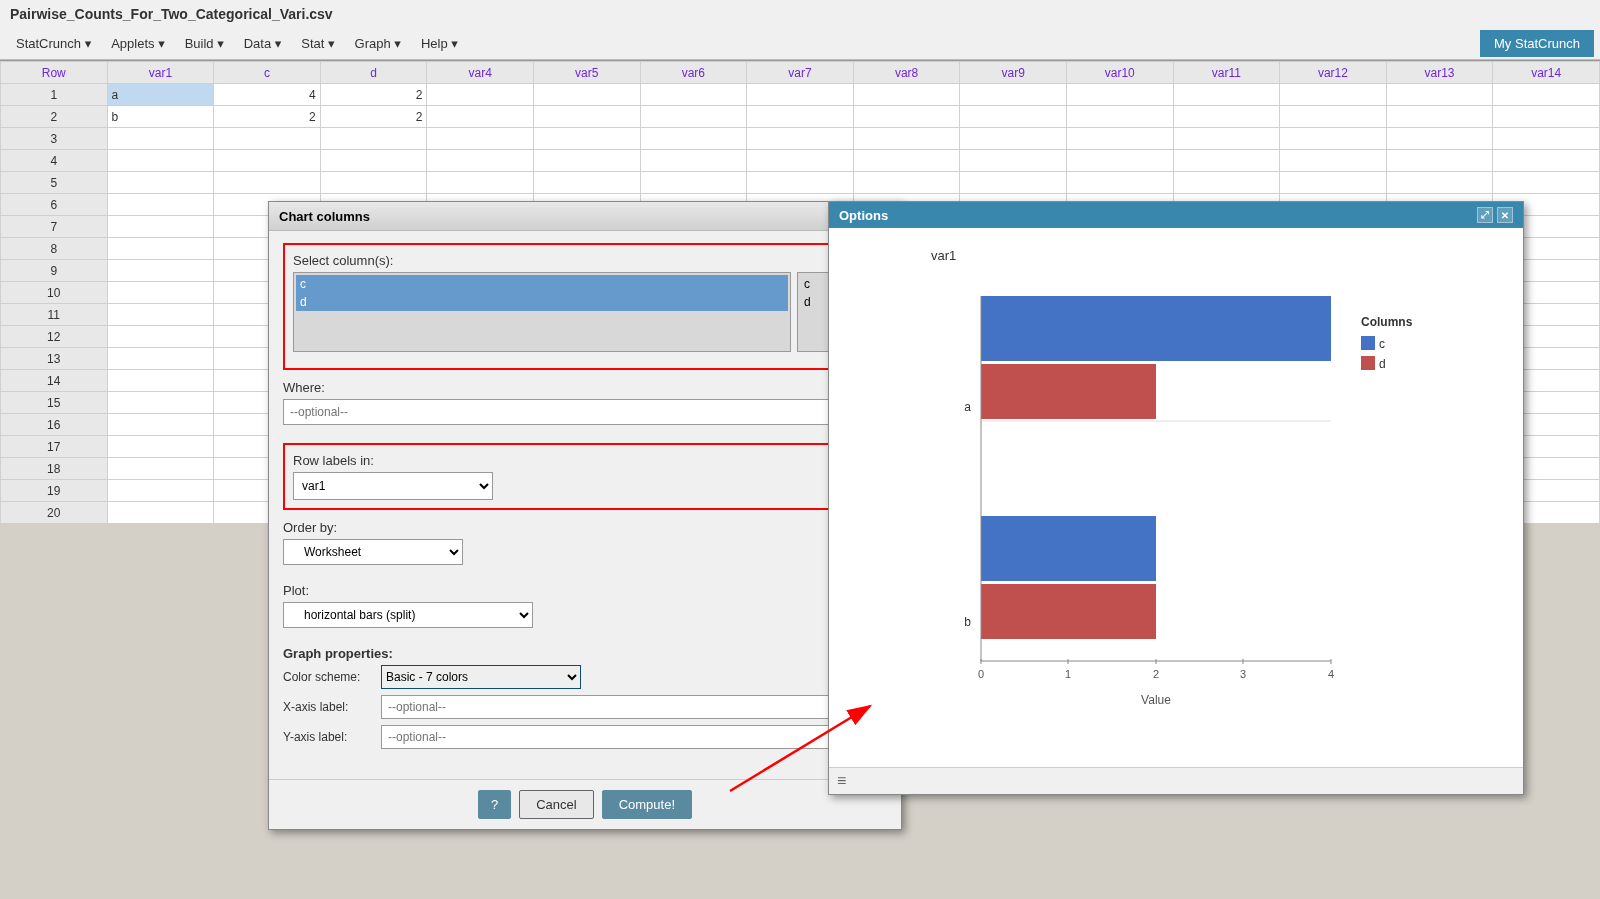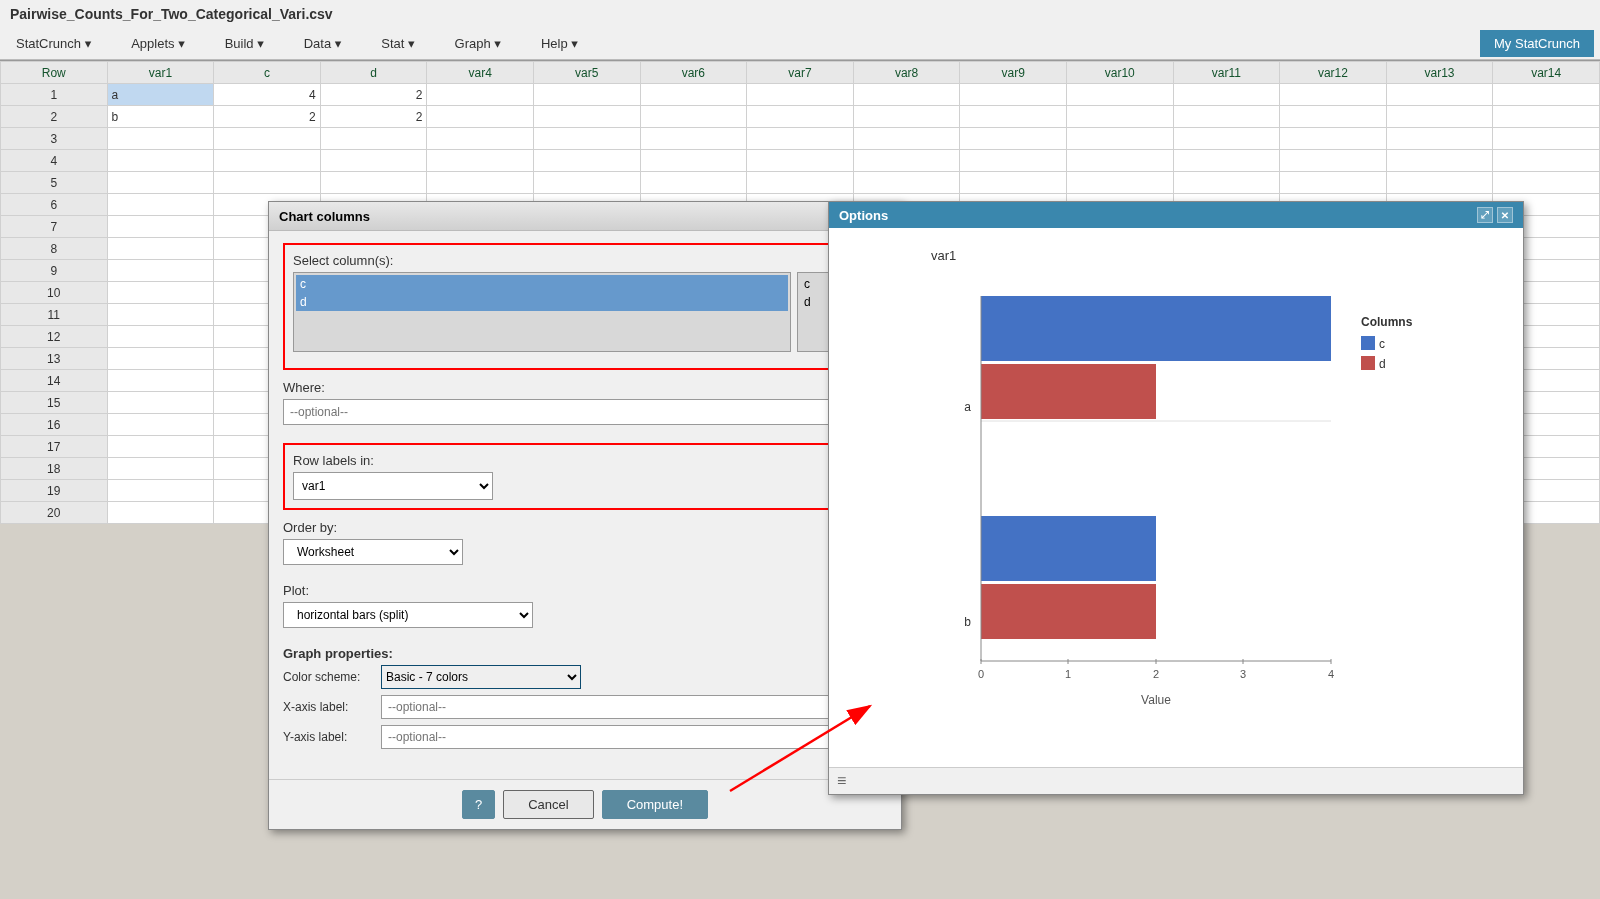--- a/index.html
+++ b/index.html
@@ -1,29 +1,29 @@
 <!DOCTYPE html>
 <html><head>
   <meta charset="utf-8">
   <style>
     * { box-sizing: border-box; margin: 0; padding: 0; }
     body { font-family: Arial, sans-serif; font-size: 13px; background: #d4d0c8; overflow: hidden; }
 
     
     #top-bar { background: #f0f0f0; border-bottom: 1px solid #999; }
     #title-bar { padding: 6px 10px; font-size: 14px; font-weight: bold; color: #333; }
-    #menu-bar { display: flex; align-items: center; padding: 2px 6px; background: #f0f0f0; border-bottom: 1px solid #bbb; gap: 20px; }
+    #menu-bar { display: flex; align-items: center; padding: 2px 6px; background: #f0f0f0; border-bottom: 1px solid #bbb; }
     .menu-item { padding: 4px 10px; cursor: pointer; font-size: 13px; color: #333; }
     .menu-item-highlight { background: #3a87ad; color: white; padding: 6px 14px; border-radius: 0; margin-left: auto; font-size: 13px; cursor: pointer; }
 
     
     #spreadsheet { background: white; }
     #spreadsheet table { border-collapse: collapse; width: 100%; }
     #spreadsheet th, #spreadsheet td { border: 1px solid #d0d0d0; padding: 2px 4px; min-width: 60px; height: 22px; font-size: 12px; }
-    #spreadsheet th { background: #e8e8e8; text-align: center; color: #14532d; font-weight: normal; }
+    #spreadsheet th { background: #e8e8e8; text-align: center; color: #6d28d9; font-weight: normal; }
     #spreadsheet td { text-align: right; color: #333; }
     #spreadsheet td.row-header { background: #e8e8e8; text-align: center; min-width: 35px; }
     #spreadsheet td.text-cell { text-align: left; }
     #spreadsheet td.selected { background: #c0d8f0; }
 
     
     #main-area { position: relative; overflow: hidden; }
 
     
     #chart-dialog {
@@ -128,21 +128,21 @@
     }
 
     
     .form-row {
       margin-bottom: 18px;
     }
     .form-select {
       height: 26px;
       border: 1px solid #999;
       background: white;
-      padding: 2px 9px;
+      padding: 2px 16px;
       font-size: 12px;
       min-width: 180px;
     }
     .form-select-wide { min-width: 250px; }
 
     
     .graph-props-row {
       display: flex;
       align-items: center;
       margin-bottom: 6px;
@@ -164,21 +164,21 @@
     #chart-dialog-footer {
       display: flex;
       justify-content: center;
       align-items: center;
       gap: 8px;
       padding: 10px 14px;
       border-top: 1px solid #ccc;
       background: #f0f0f0;
     }
     .footer-btn {
-      padding: 6px 24px;
+      padding: 6px 16px;
       border: 1px solid #666;
       cursor: pointer;
       font-size: 13px;
       border-radius: 2px;
     }
     .btn-help { background: #5a8a9f; color: white; border-color: #5a8a9f; padding: 6px 12px; }
     .btn-cancel { background: #e8e8e8; color: #333; }
     .btn-compute { background: #5a8a9f; color: white; border-color: #5a8a9f; }
 
     

